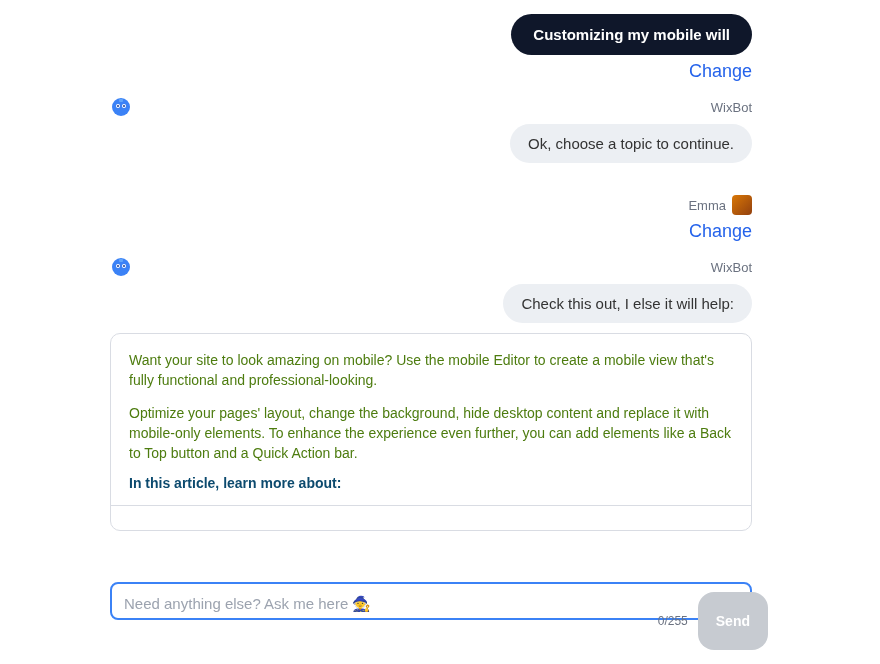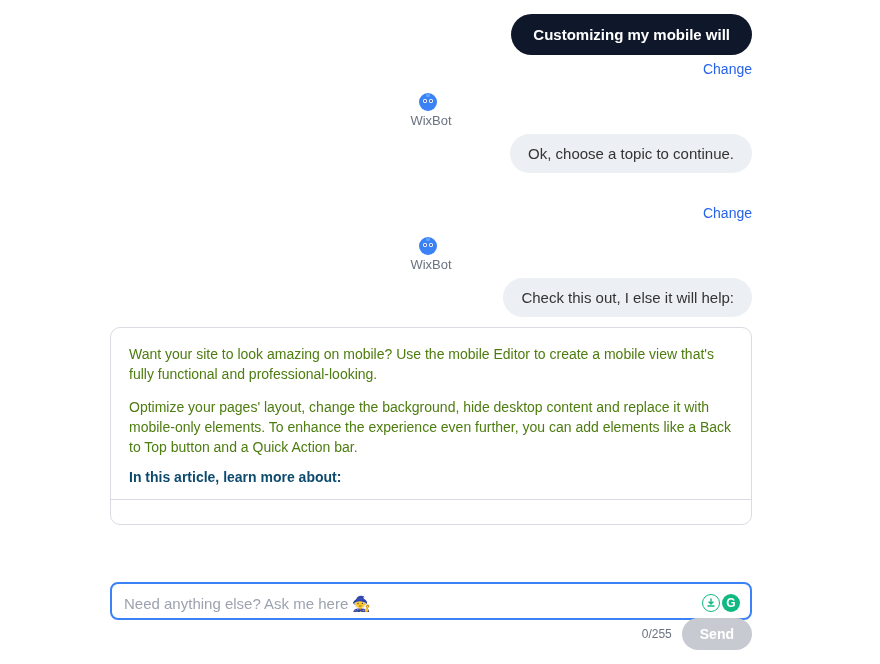--- a/index.html
+++ b/index.html
@@ -7,48 +7,48 @@
     .chat-area { position: absolute; left: 110px; right: 128px; top: 0; bottom: 90px; overflow: hidden; }
     
     .msg-row { display: flex; margin-bottom: 6px; }
     .msg-row.right { justify-content: flex-end; }
     .msg-row.left { justify-content: flex-end; }
     
     .bubble-dark { background: #0F172A; color: #fff; padding: 12px 22px; border-radius: 22px; font-size: 15px; font-weight: 600; }
     .bubble-light { background: #ECEFF3; color: #333; padding: 11px 18px; border-radius: 20px; font-size: 15px; }
     
     .change-row { display: flex; justify-content: flex-end; margin-bottom: 14px; }
-    .change-link { color: #2563EB; font-size: 14px; cursor: pointer; }
+    .change-link { color: #2563EB; font-size: 18px; cursor: pointer; }
     
     .sender-row { display: flex; align-items: center; margin-bottom: 6px; }
     .sender-row.right { justify-content: flex-end; }
-    .sender-row.left { justify-content: flex-end; flex-direction: column; }
+    .sender-row.left { justify-content: space-between; }
     .sender-label { color: #6b7280; font-size: 13px; }
     .avatar { width: 20px; height: 20px; border-radius: 4px; margin-left: 6px; display: inline-flex; align-items: center; justify-content: center; font-size: 16px; overflow: hidden; }
     .avatar.user { background: linear-gradient(135deg,#d97706,#92400e); }
     .avatar.bot { width: 22px; height: 22px; margin-left: 0; margin-right: 6px; }
     
     .article-card { border: 1px solid #d9dce3; border-radius: 10px; overflow: hidden; margin-top: 10px; }
     .article-body { padding: 16px 18px 14px 18px; }
     .article-title { font-size: 16px; font-weight: 700; color: #1f2937; margin-bottom: 10px; }
     .article-p { font-size: 14px; color: #4d7c0f; line-height: 1.45; margin-bottom: 12px; }
     .article-learn { font-size: 14px; font-weight: 700; color: #0c4a6e; }
     .article-footer { border-top: 1px solid #d9dce3; padding: 12px 18px; display: flex; align-items: center; gap: 10px; cursor: pointer; }
     
     .input-bar { position: absolute; left: 110px; right: 128px; bottom: 44px; border: 2px solid #3B82F6; border-radius: 8px; height: 38px; display: flex; align-items: center; padding: 4px 10px 0 12px; background: #fff; }
     .input-bar input { border: none; outline: none; flex: 1; font-size: 15px; color: #333; }
     .input-bar input::placeholder { color: #9CA3AF; }
     .input-ext { display: flex; gap: 2px; align-items: center; }
     .ext-badge { width: 18px; height: 18px; border-radius: 50%; display: inline-flex; align-items: center; justify-content: center; font-size: 12px; font-weight: bold; }
     .ext-green1 { background:#fff; border: 1.5px solid #10B981; color:#10B981; }
     .ext-green2 { background:#10B981; color:#fff; }
     
-    .footer-row { position: absolute; right: 128px; bottom: 14px; display: flex; align-items: center; gap: 10px; }
+    .footer-row { position: absolute; right: 112px; bottom: 14px; display: flex; align-items: center; gap: 10px; }
     .char-count { font-size: 12px; color: #6b7280; }
-    .send-btn { background: #C7CBD1; color: #fff; border: none; border-radius: 16px; padding: 8px 18px; font-size: 14px; font-weight: 600; cursor: pointer; }
+    .send-btn { background: #C7CBD1; color: #fff; border: none; border-radius: 16px; padding: 21px 18px; font-size: 14px; font-weight: 600; cursor: pointer; }
   </style>
 </head>
 <body>
 
 <div class="chat-area">
 
   <div style="position:relative; height:14px;">
     
   </div>
 
@@ -71,20 +71,24 @@
         </svg>
     </span>
     <span class="sender-label">WixBot</span>
   </div>
   <div class="msg-row left">
     <div class="bubble-light">Ok, choose a topic to continue.</div>
   </div>
 
   <div style="height:26px"></div>
 
+  <div class="sender-row right">
+    <span class="sender-label">Emma</span>
+    <span class="avatar user"></span>
+  </div>
   <div class="change-row">
     <span class="change-link">Change</span>
   </div>
 
   <div class="sender-row left">
     <span class="avatar bot">
       <svg width="22" height="22" viewBox="0 0 22 22">
           <circle cx="11" cy="11" r="9" fill="#3B82F6"></circle>
           <circle cx="8" cy="10" r="2" fill="#fff"></circle>
           <circle cx="14" cy="10" r="2" fill="#fff"></circle>

